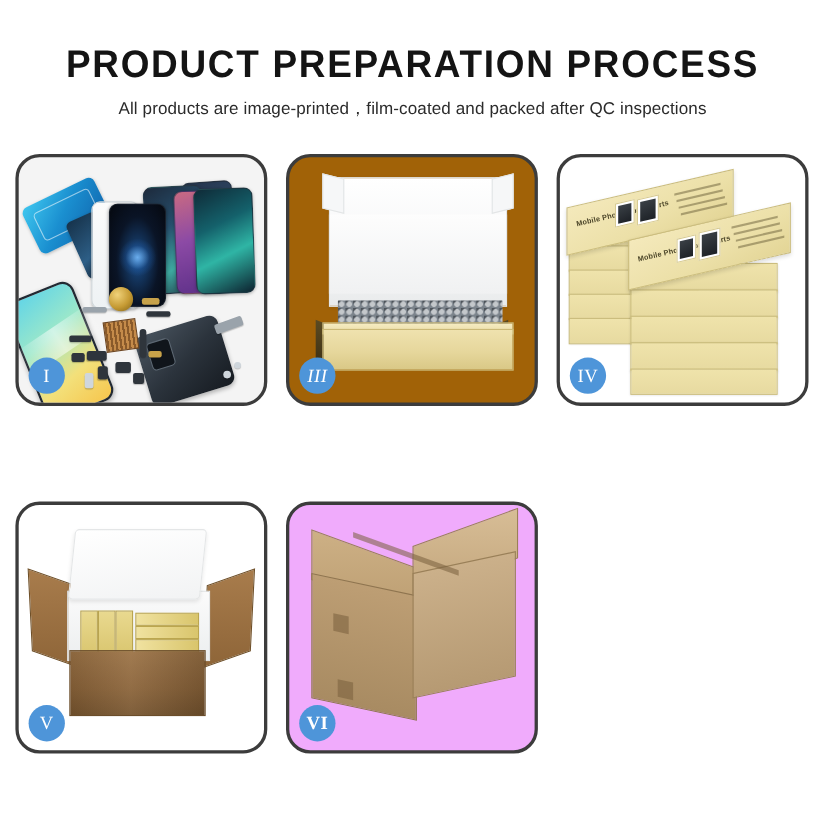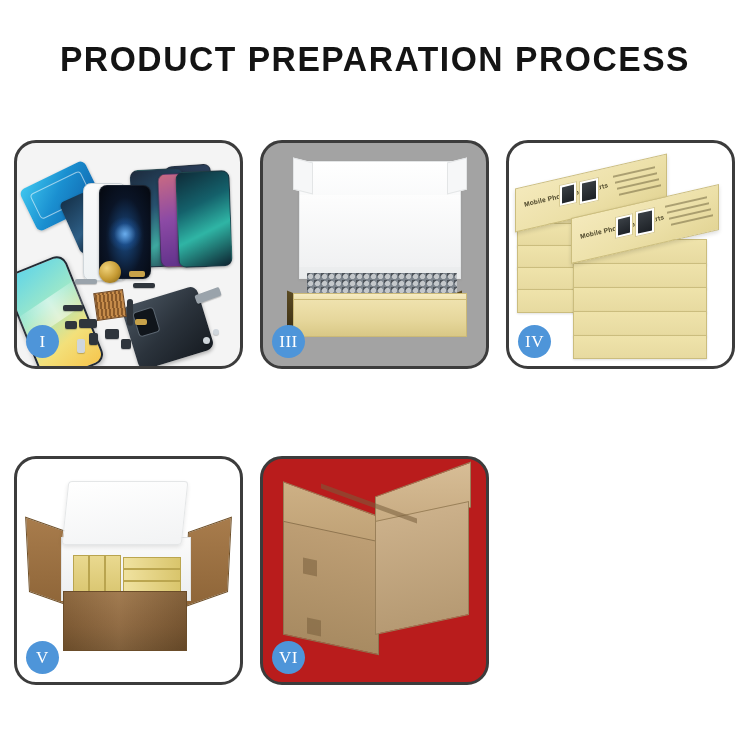--- a/index.html
+++ b/index.html
@@ -277,21 +277,21 @@
     mix-blend-mode: normal;
   }
   .pack-sheen {
     position:absolute; inset:0;
     background: linear-gradient(100deg, rgba(255,255,255,0.45) 0%, rgba(255,255,255,0) 35%, rgba(255,255,255,0) 65%, rgba(255,255,255,0.30) 100%);
   }
 
   
   
   
-  .p3 { background: #a3a3a3; }
+  .p3 { background: #a16207; font-style: italic; }
   .foam-lid {
     position: absolute;
     left: 36px; top: 18px; width: 160px; height: 116px;
     background: linear-gradient(180deg,#ffffff 0%,#f4f5f6 60%,#e9ebec 100%);
     border: 1px solid #e3e5e6;
     box-shadow: 0 1px 3px rgba(0,0,0,0.07);
   }
   .foam-lid::before {
     content:"";
     position:absolute; left:-7px; top:-2px; width:18px; height:30px;
@@ -434,21 +434,21 @@
   }
   .ybar {
     position:absolute;
     background: linear-gradient(90deg,#f0e2a0 0%,#d9c56c 100%);
     border:1px solid #bba64f;
   }
 
   
   
   
-  .p6 { background: #b91c1c; }
+  .p6 { background: #f0abfc; font-weight: bold; }
   .c6-face {
     position:absolute; left:20px; top:72px; width:94px; height:112px;
     background: linear-gradient(180deg,#bd9e74 0%,#a88b62 100%);
     border:1px solid #8f7550;
     transform: skewY(12deg);
   }
   .c6-side {
     position:absolute; left:112px; top:52px; width:92px; height:112px;
     background: linear-gradient(180deg,#cbb08a 0%,#b69a73 100%);
     border:1px solid #9a8059;
@@ -471,20 +471,21 @@
     background: rgba(120,94,60,0.55);
   }
 </style>
 </head>
 <body>
 
 <div class="page">
 
   <div class="header">
     <div class="title">PRODUCT PREPARATION PROCESS</div>
+    <div class="subtitle">All products are image-printed，film-coated and packed after QC inspections</div>
   </div>
 
   <div class="grid">
 
     <div class="panel p1">
       <div class="panel-art">
         <div class="blue-film"></div>
         <div class="blue-phone-sm"></div>
         <div class="glass-protector"></div>
         <div class="phone ph-navy"></div>

